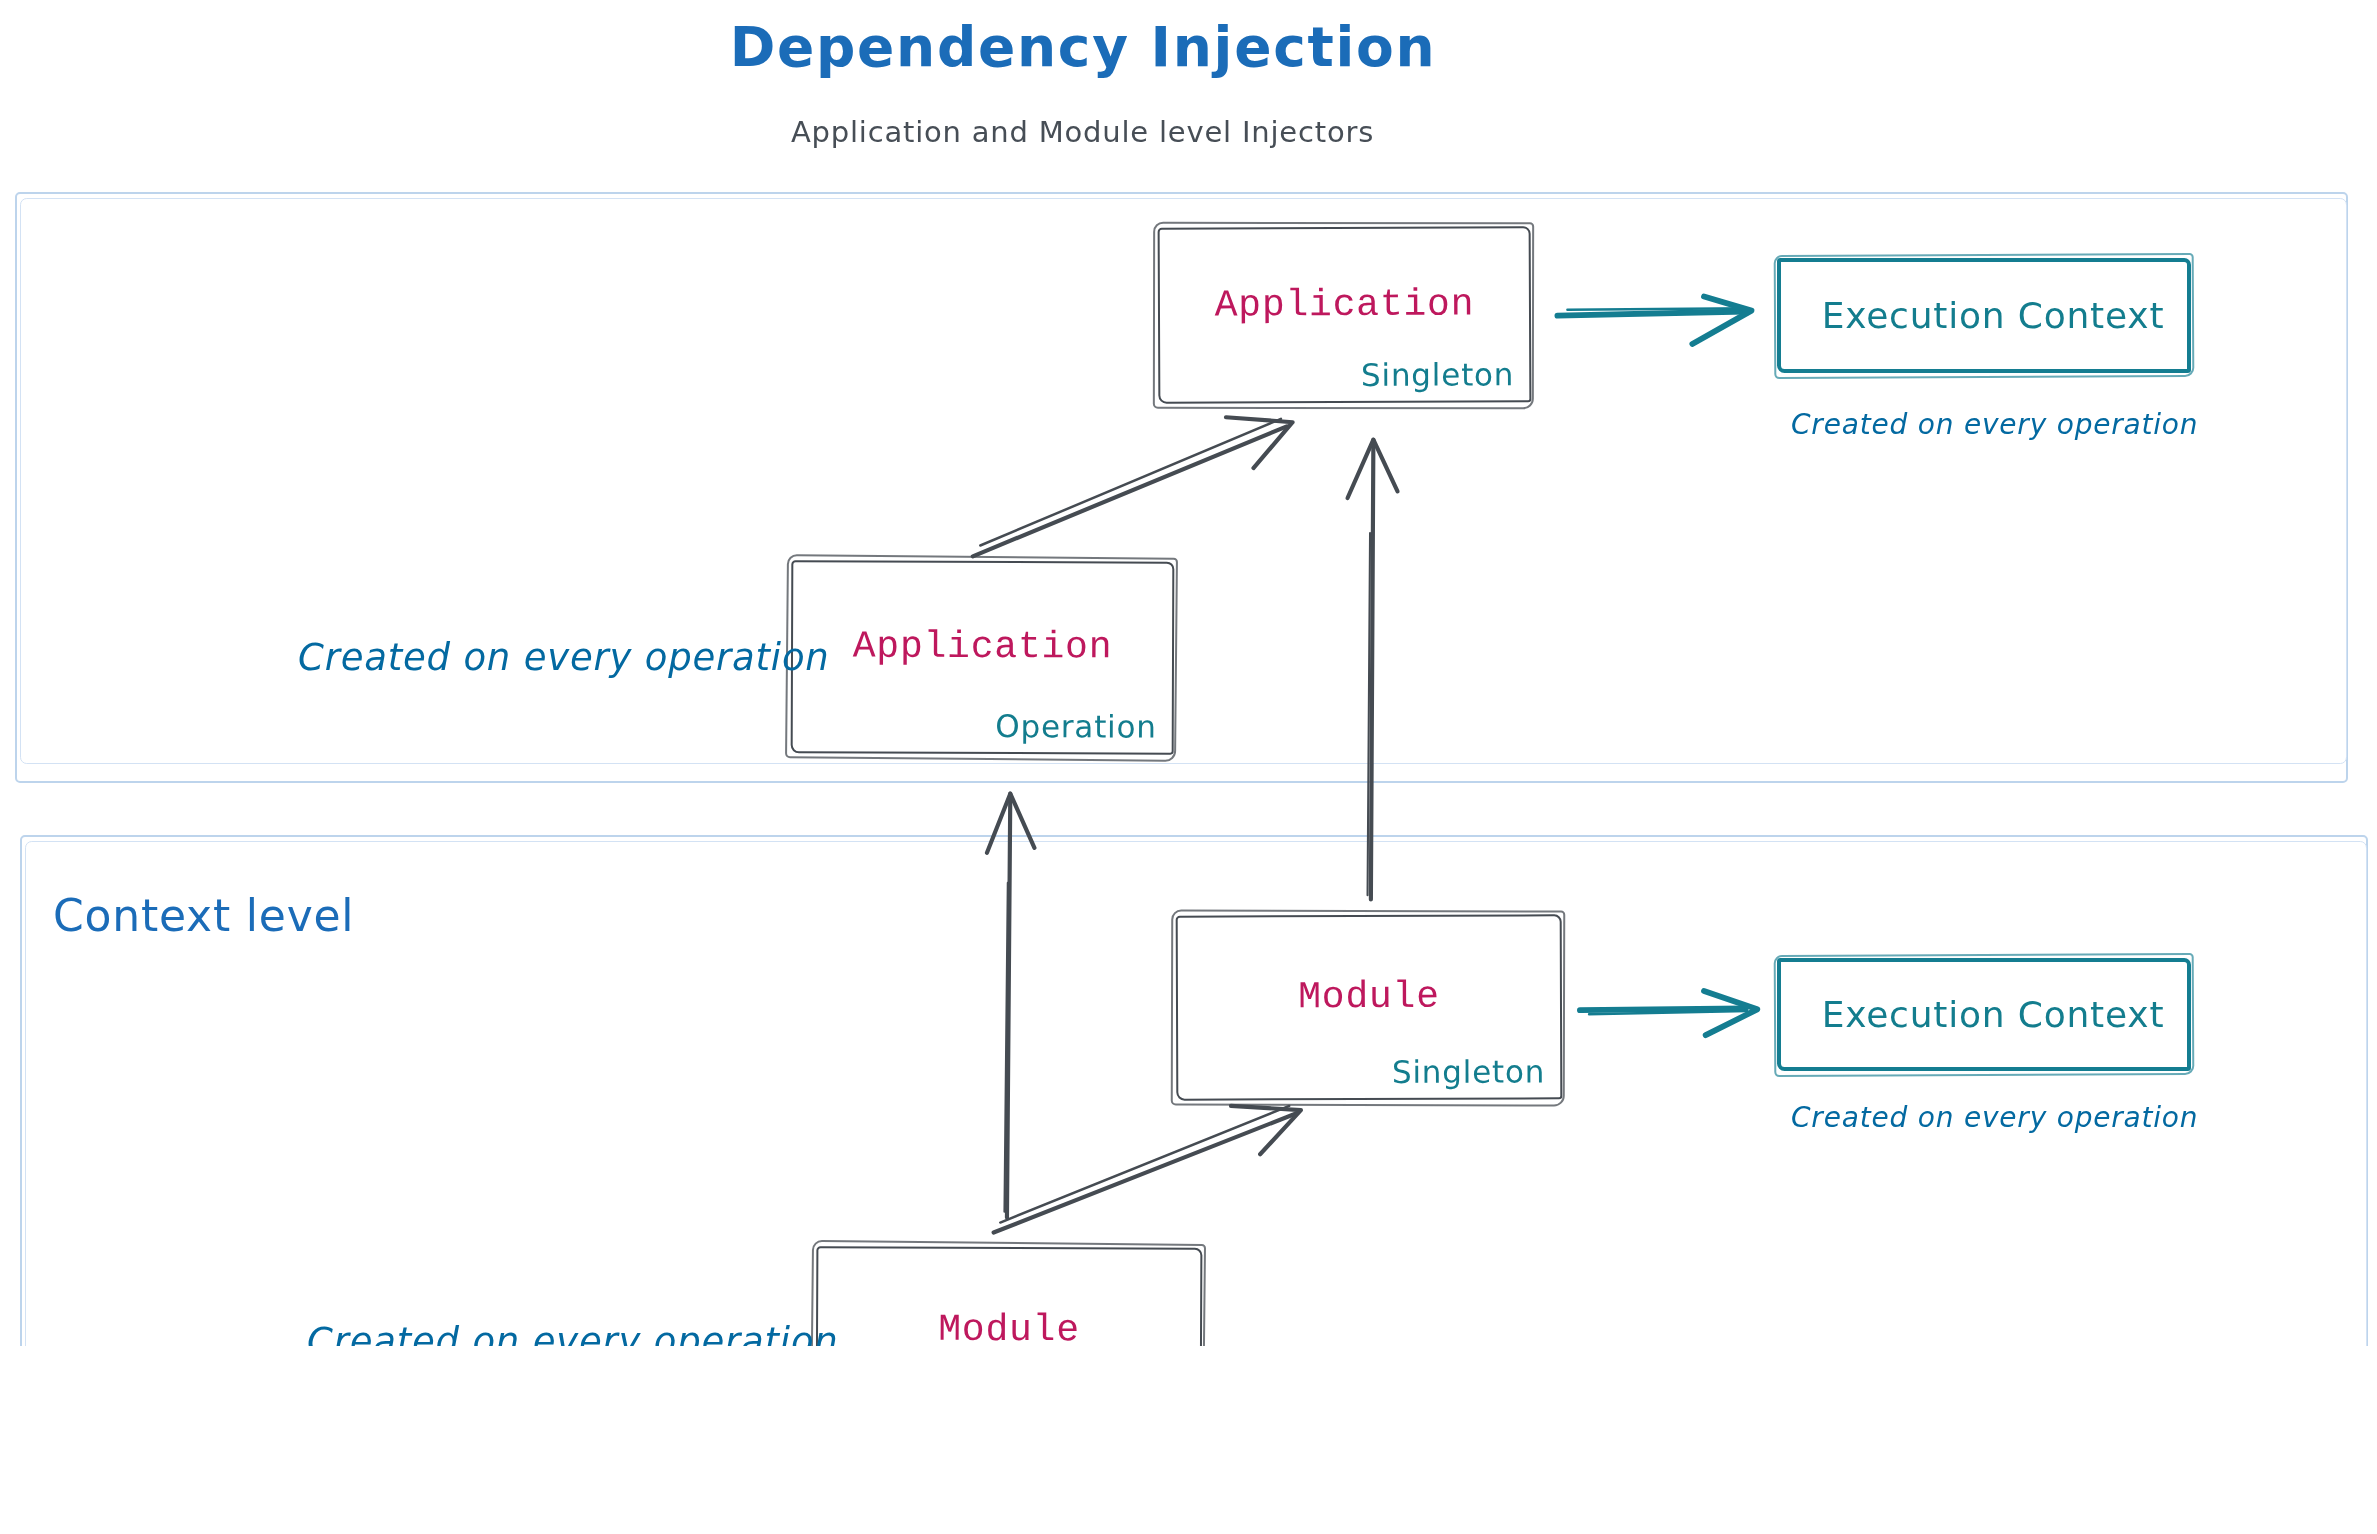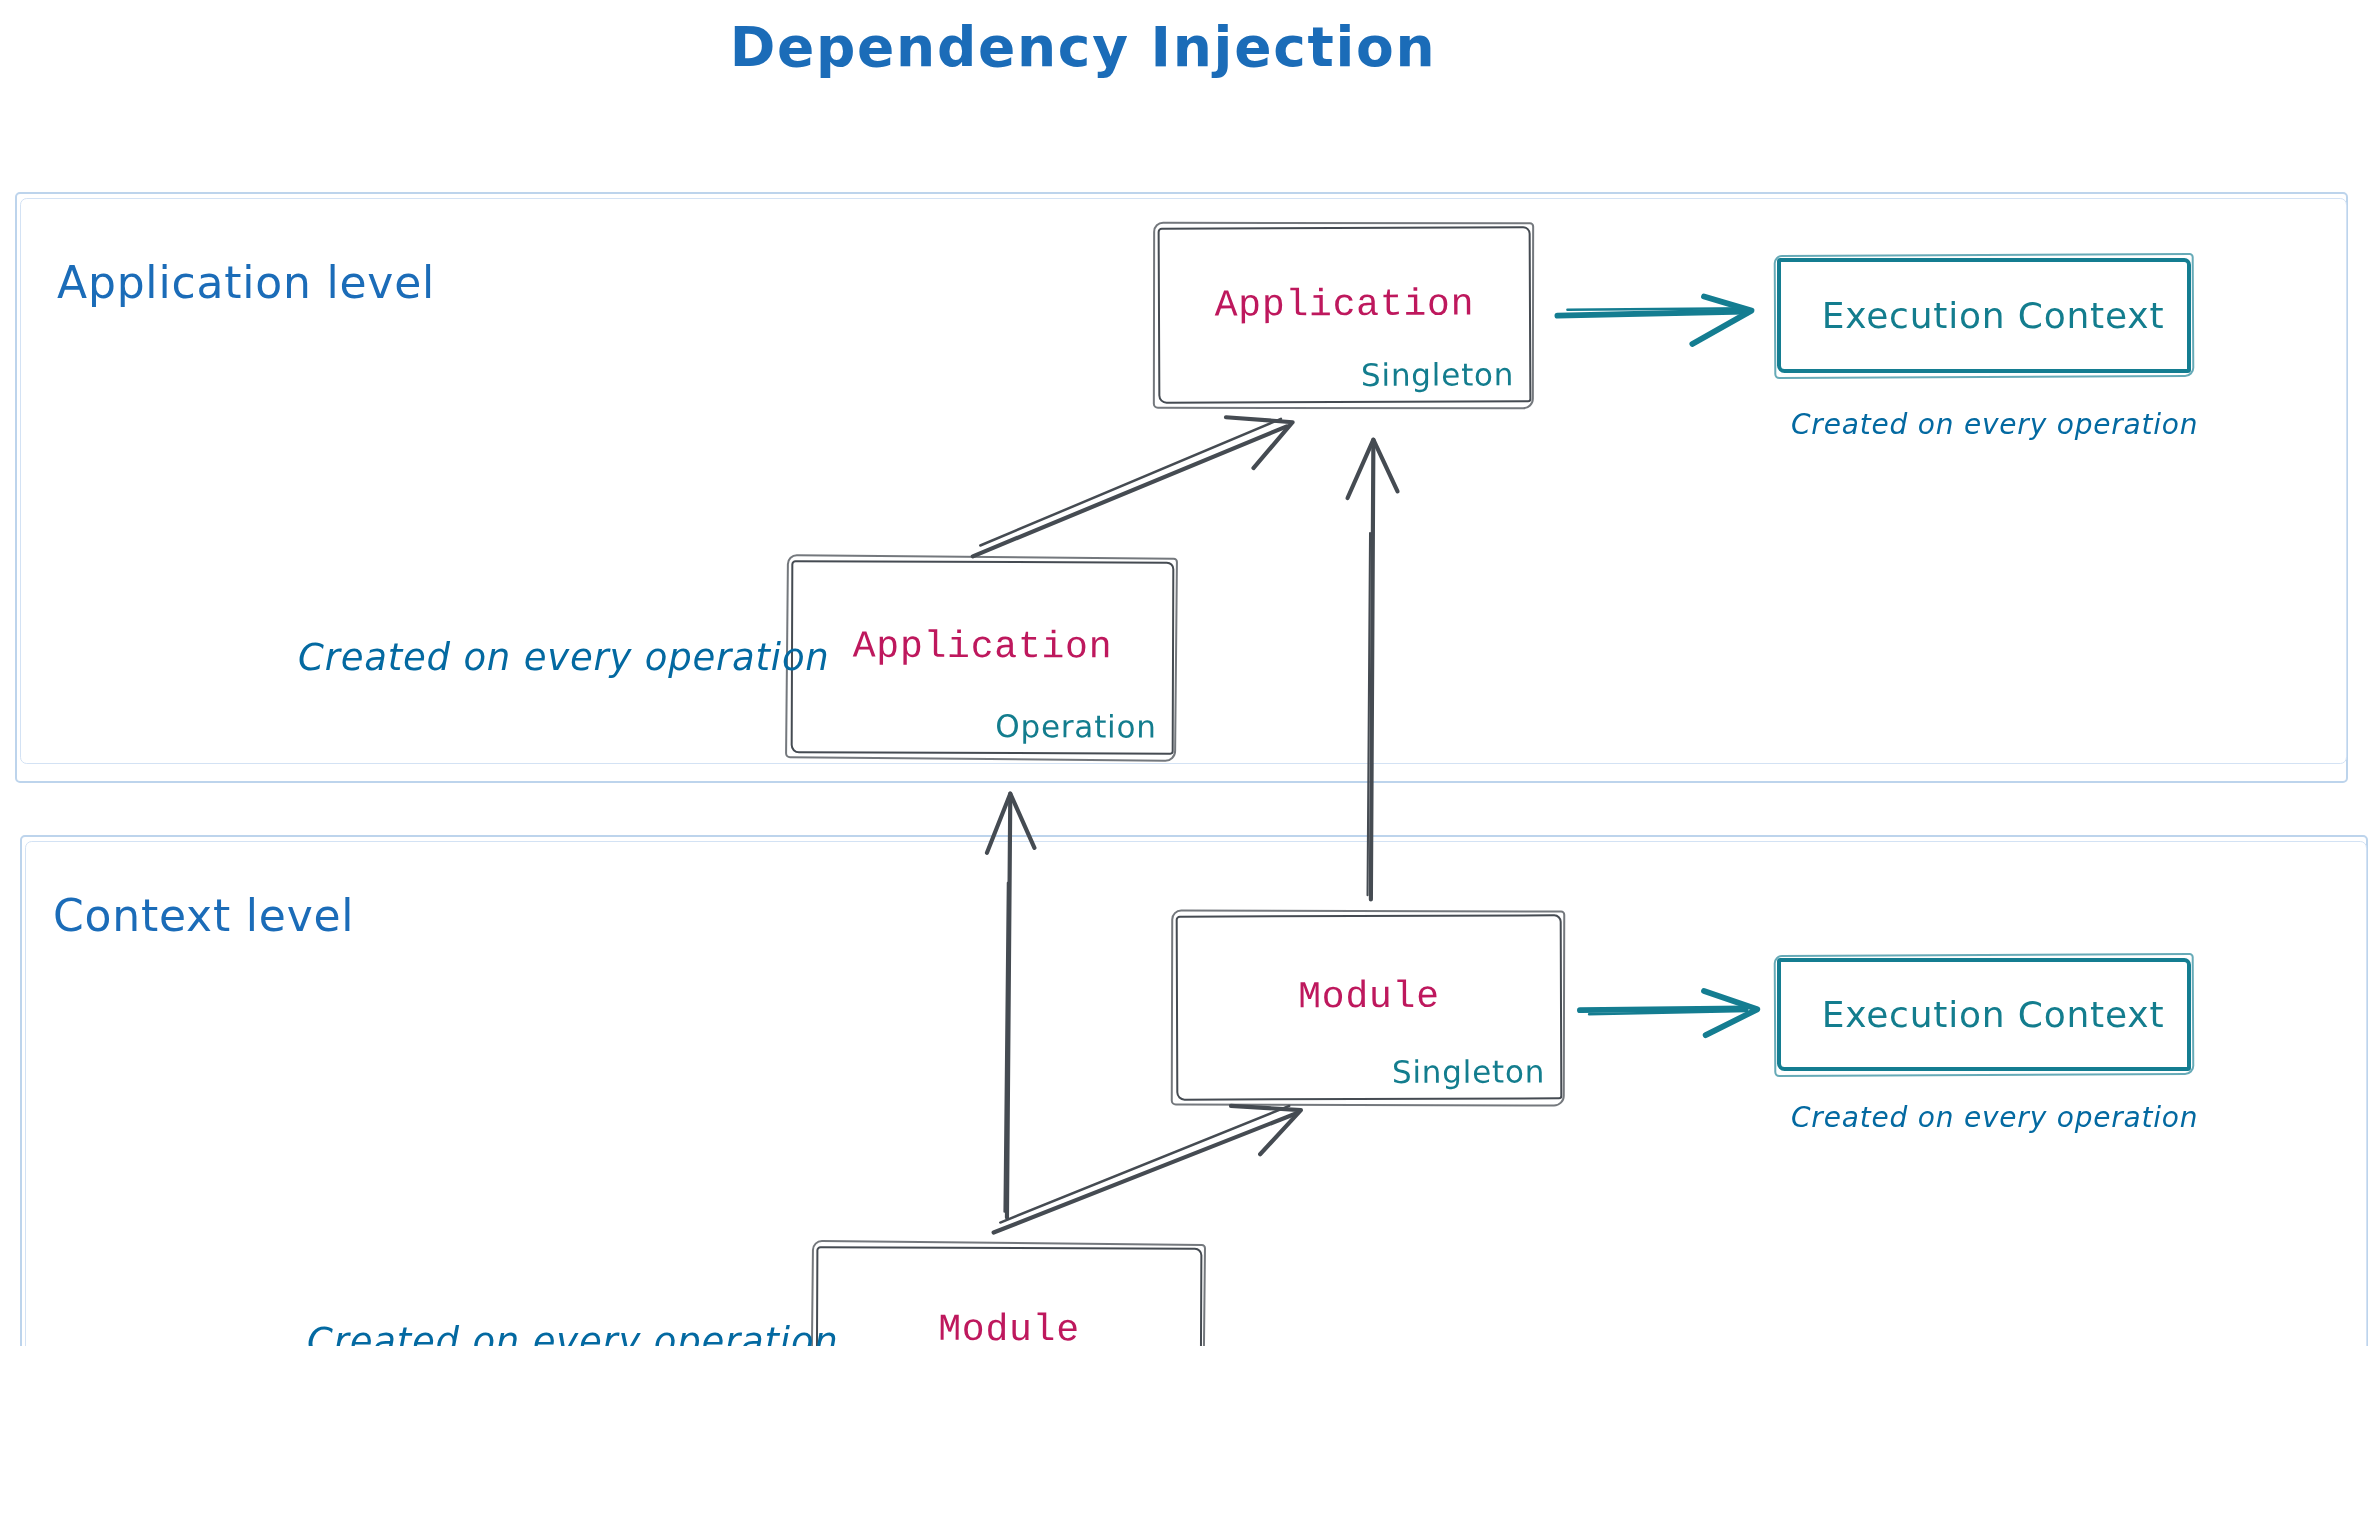--- a/index.html
+++ b/index.html
@@ -93,24 +93,24 @@
   #arrows path{fill:none;stroke-linecap:round;stroke-linejoin:round;}
   .slate{stroke:#454b52;}
   .teal{stroke:#147d91;}
 </style>
 </head>
 <body>
 
 <div id="canvas">
 
   <div class="title">Dependency Injection</div>
+  <div class="subtitle">Application and Module level Injectors</div>
 
   <div class="section app"></div>
   <div class="section module"></div>
-  <div class="section-label app">Application level</div>
   <div class="section-label module">Context level</div>
 
   <svg id="arrows" viewBox="0 0 2854 1842" xmlns="http://www.w3.org/2000/svg">
 
     <g>
       <path class="slate" stroke-width="5" d="M1168,668 L1545,512"></path>
       <path class="slate" stroke-width="3" d="M1177,655 L1538,503"></path>
       <path class="slate" stroke-width="5" d="M1472,501 L1552,507 L1505,562"></path>
     </g>
 

